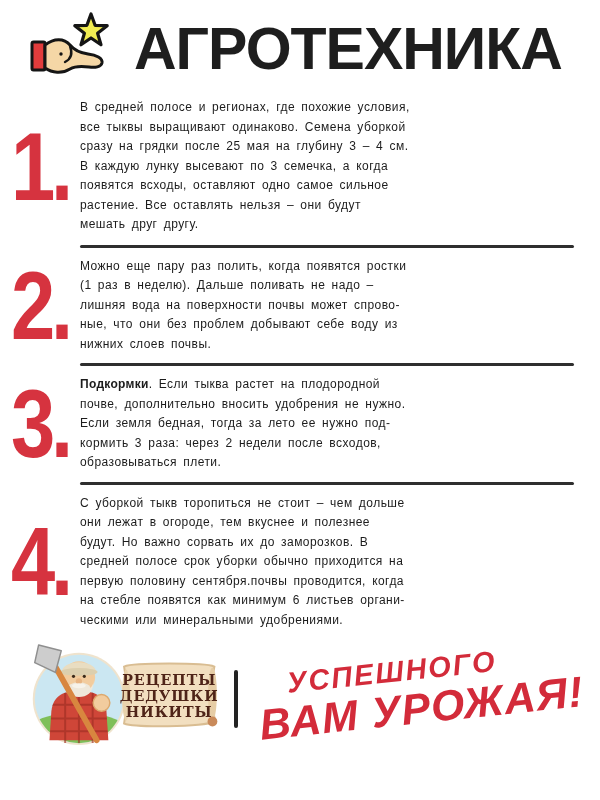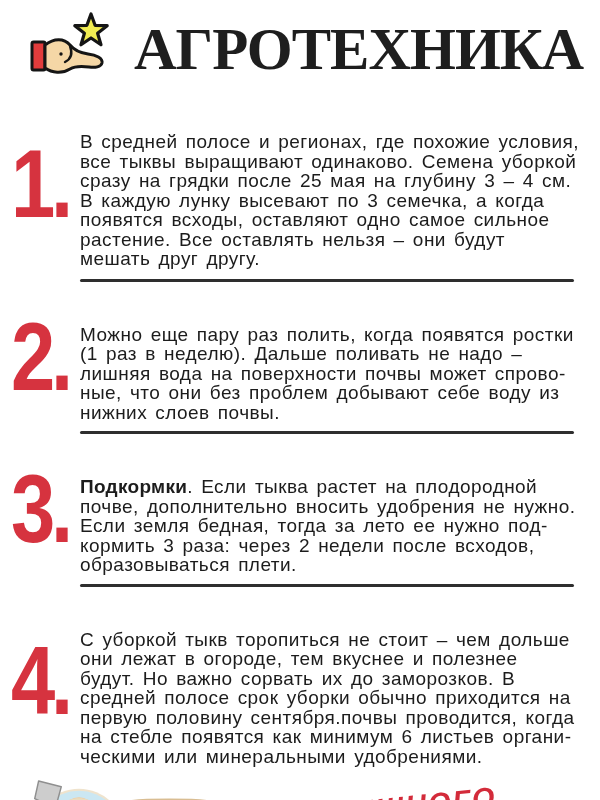--- a/index.html
+++ b/index.html
@@ -1,29 +1,29 @@
 <!DOCTYPE html>
 <html><head>
 <meta charset="utf-8">
 <style>
   html,body{margin:0;padding:0;background:#ffffff;}
   body{width:600px;height:800px;overflow:hidden;font-family:"Liberation Sans",sans-serif;}
   .page{position:relative;width:600px;height:800px;background:#fff;}
 
   
-  .header{display:flex;align-items:center;padding:14px 10px 0 26px;height:84px;box-sizing:border-box;font-family:Liberation Serif, serif;}
+  .header{display:flex;align-items:center;padding:14px 10px 0 26px;height:84px;box-sizing:border-box;}
   .header-icon{width:104px;height:80px;flex:0 0 auto;}
   .page-title{font-size:59px;font-weight:700;color:#1e1e1e;letter-spacing:-1px;margin-left:4px;white-space:nowrap;}
 
   
   .section{display:flex;align-items:center;padding:9px 0 9px 0;}
   .section.first{padding-top:14px;padding-bottom:10px;}
   .num{flex:0 0 80px;text-align:center;font-size:97px;font-weight:700;color:#d6333f;
        line-height:0.9;transform:scaleX(0.82);transform-origin:center center;letter-spacing:-5px;}
-  .body-text{flex:1;font-size:19px;line-height:19.5px;color:#1c1c1c;letter-spacing:0.45px;word-spacing:2.5px;margin-top:34px;}
+  .body-text{flex:1;font-size:12px;line-height:19.5px;color:#1c1c1c;letter-spacing:0.45px;word-spacing:2.5px;}
   .line{white-space:nowrap;}
   .line b{font-weight:700;letter-spacing:0.3px;}
   .divider{height:3px;background:#2e2e2e;margin:0 26px 0 80px;border-radius:2px;}
 
   
   .footer{display:flex;align-items:center;padding:2px 8px 0 30px;height:112px;box-sizing:border-box;}
   .logo{width:196px;height:108px;flex:0 0 auto;}
   .vbar{width:4px;height:58px;background:#232323;border-radius:2px;margin:6px 10px 0 8px;flex:0 0 auto;}
   .slogan{flex:1;text-align:center;transform:rotate(-6deg);margin-top:-6px;color:#d32b3a;
           font-style:italic;font-weight:700;}

